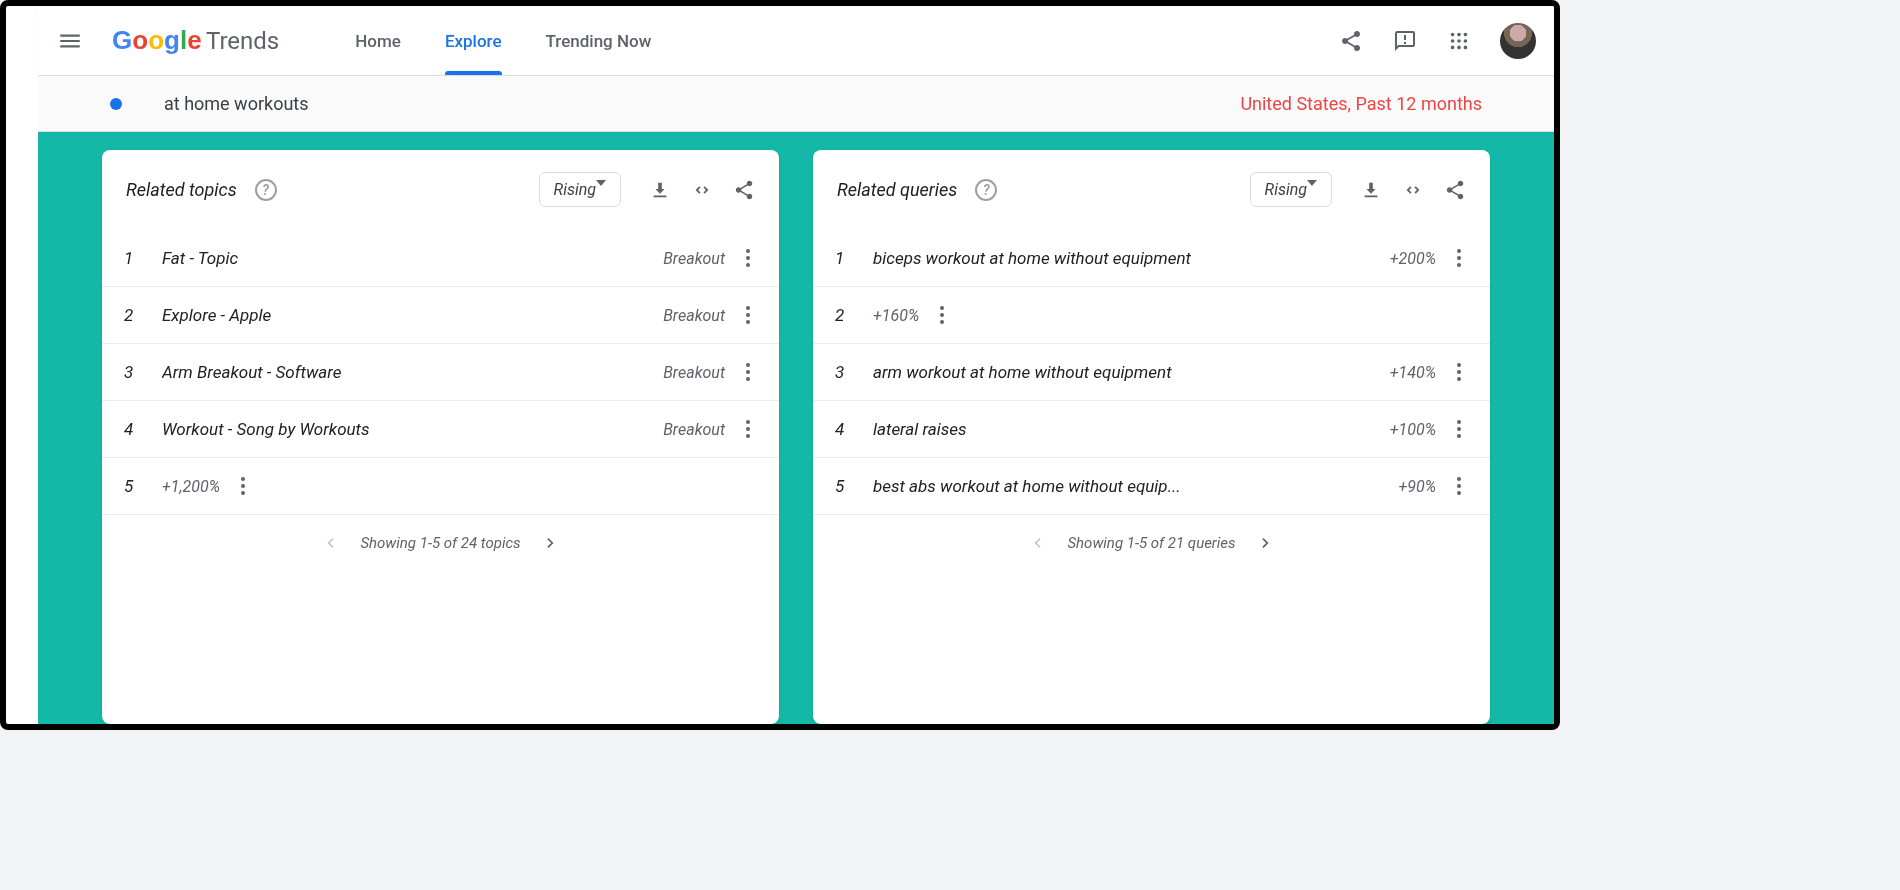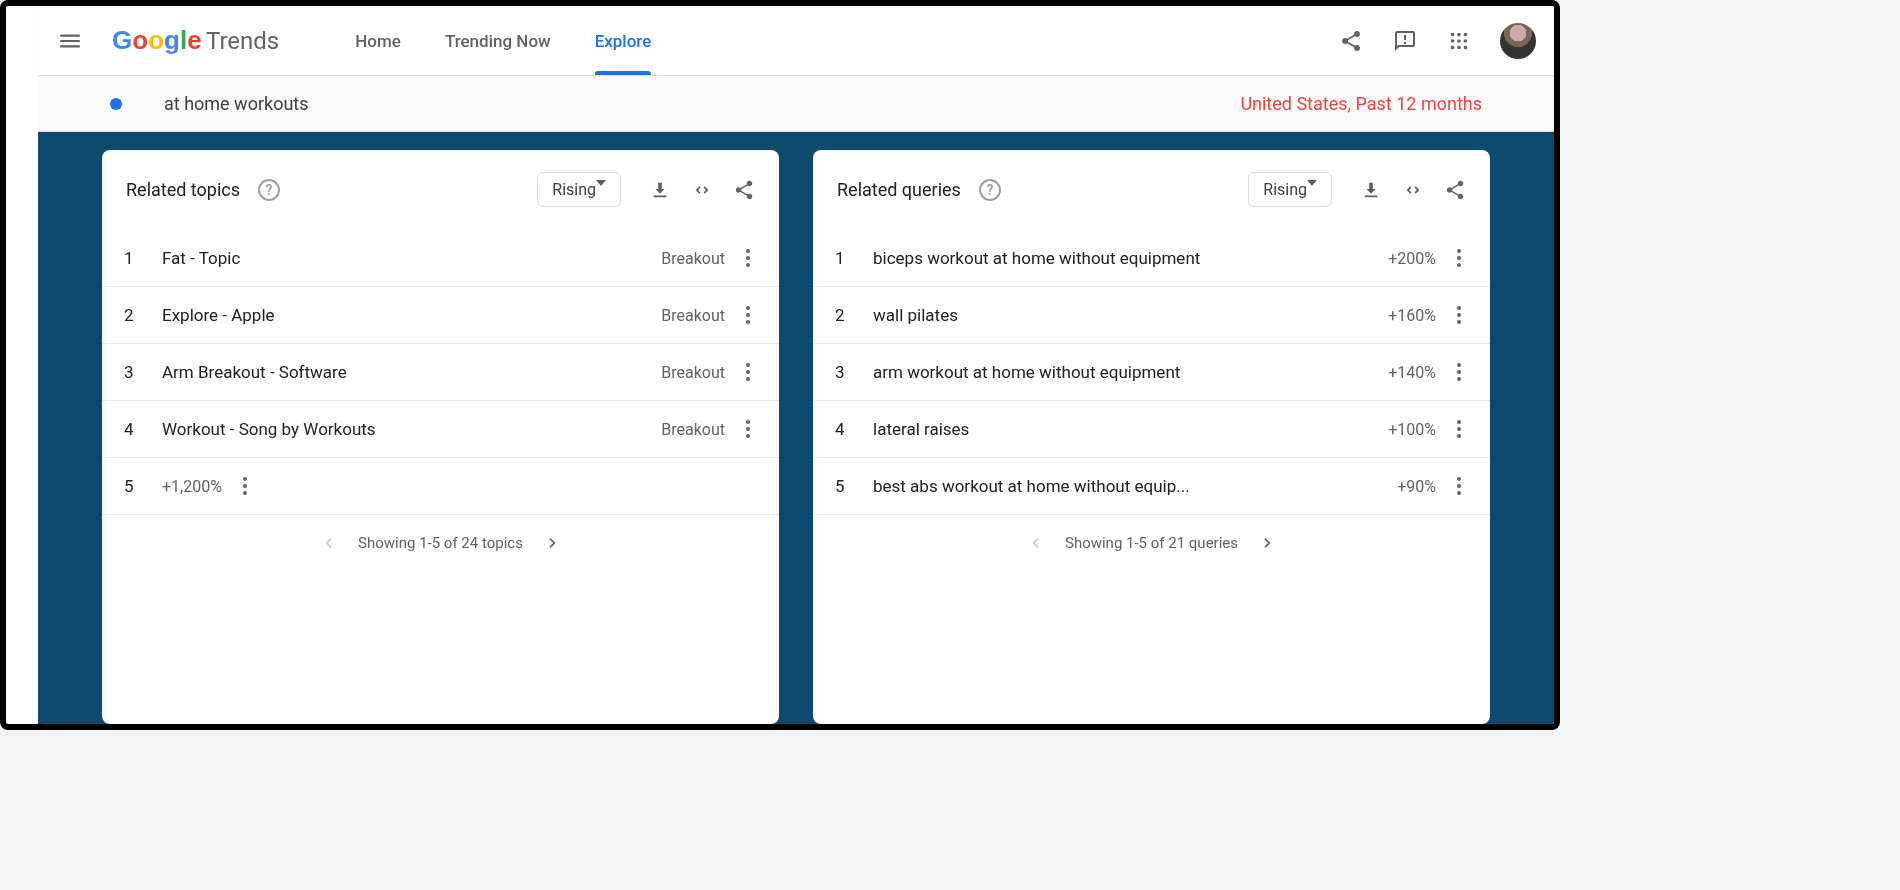--- a/index.html
+++ b/index.html
@@ -73,22 +73,23 @@
   .query-text { font-size:18px; color:#3c4043; }
   .sub-spacer { flex:1; }
   .context-text { font-size:18px; color:#ef4444; }
 
   
   .content {
     flex:1;
     display:flex;
     gap: 34px;
     padding: 18px 64px 0 64px;
-    background:#0c4a6e;
+    background:#14b8a6;
     min-height:0;
+    font-style:italic;
   }
   .card {
     flex:1 1 0;
     background:#fff;
     border-radius:8px;
     box-shadow: 0 1px 3px rgba(60,64,67,0.15);
     display:flex; flex-direction:column;
     min-height:0;
   }
   .card-header {
@@ -152,22 +153,22 @@
   <div class="logo-wrap">
     <svg class="logo-g" viewBox="0 0 92 30" width="92" height="30">
       <text x="0" y="23" font-family="Arial" font-weight="600" font-size="26">
         <tspan fill="#4285F4">G</tspan><tspan fill="#EA4335">o</tspan><tspan fill="#FBBC05">o</tspan><tspan fill="#4285F4">g</tspan><tspan fill="#34A853">l</tspan><tspan fill="#EA4335">e</tspan>
       </text>
     </svg>
     <span class="trends-word">Trends</span>
   </div>
   <div class="nav">
     <div class="nav-item">Home</div>
+    <div class="nav-item active">Explore</div>
     <div class="nav-item">Trending Now</div>
-    <div class="nav-item active">Explore</div>
   </div>
   <div class="header-spacer"></div>
   <div class="header-icons">
     <div class="hicon">
       <svg viewBox="0 0 24 24" width="24" height="24">
             <path fill="currentColor" d="M18 16c-.8 0-1.5.3-2 .8l-7-4.1c.1-.2.1-.5.1-.7s0-.5-.1-.7l7-4.1c.5.5 1.2.8 2 .8 1.7 0 3-1.3 3-3s-1.3-3-3-3-3 1.3-3 3c0 .2 0 .5.1.7l-7 4.1c-.5-.5-1.2-.8-2-.8-1.7 0-3 1.3-3 3s1.3 3 3 3c.8 0 1.5-.3 2-.8l7 4.1c-.1.2-.1.5-.1.7 0 1.7 1.3 3 3 3s3-1.3 3-3-1.3-3-3-3z"></path>
           </svg>
     </div>
     <div class="hicon">
       <svg viewBox="0 0 24 24" width="24" height="24">
@@ -328,21 +329,20 @@
         <span class="label">biceps workout at home without equipment</span>
         <span class="metric">+200%</span>
         <div class="kebab">
               <span></span>
               <span></span>
               <span></span>
             </div>
       </div>
       <div class="row">
         <span class="rank">2</span>
-        <span class="label">wall pilates</span>
         <span class="metric">+160%</span>
         <div class="kebab">
               <span></span>
               <span></span>
               <span></span>
             </div>
       </div>
       <div class="row">
         <span class="rank">3</span>
         <span class="label">arm workout at home without equipment</span>

